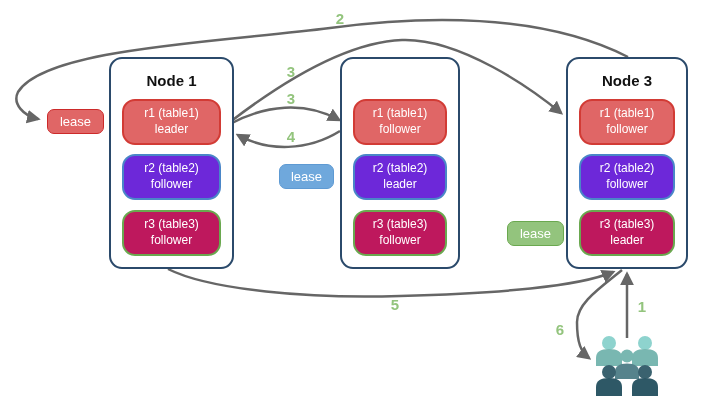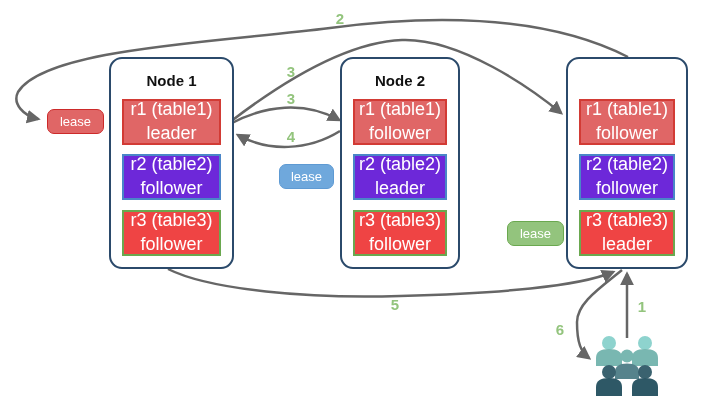--- a/index.html
+++ b/index.html
@@ -5,26 +5,26 @@
   * { margin:0; padding:0; box-sizing:border-box; }
   html,body { background:#ffffff; }
   body { font-family:"Liberation Sans", sans-serif; }
   .canvas { position:relative; width:704px; height:405px; background:#fff; overflow:hidden; }
   .arrows { position:absolute; left:0; top:0; width:704px; height:405px; }
 
   .node { position:absolute; top:57px; height:212px; background:#fff;
           border:2px solid #2b4a6b; border-radius:13px; }
   .node-title { text-align:center; font-weight:bold; font-size:15px; color:#111; padding-top:13px; }
 
-  .replica { position:absolute; left:11px; right:11px; height:46px; border-radius:0;
-             color:#fff; font-size:18px; text-align:center; line-height:1.32;
+  .replica { position:absolute; left:11px; right:11px; height:46px; border-radius:13px;
+             color:#fff; font-size:12px; text-align:center; line-height:1.32;
              display:flex; flex-direction:column; justify-content:center; border:2px solid; }
   .replica.red   { background:#e06666; border-color:#d23b35; }
   .replica.blue  { background:#6d28d9; border-color:#4a86c8; }
-  .replica.green { background:#ef4444; border-color:#6aa84f; }
+  .replica.green { background:#be185d; border-color:#6aa84f; }
   .r1 { top:40px; } .r2 { top:95px; } .r3 { top:151px; }
 
   .lease { position:absolute; height:25px; border-radius:7px; color:#fff; font-size:13px;
            display:flex; align-items:center; justify-content:center; border:1.5px solid; }
   .lease.red   { background:#e06666; border-color:#cc2a2a; left:47px;  top:109px; width:57px; }
   .lease.blue  { background:#6fa8dc; border-color:#5e9ad3; left:279px; top:164px; width:55px; }
   .lease.green { background:#93c47d; border-color:#6aa84f; left:507px; top:221px; width:57px; }
 
   .step { position:absolute; transform:translate(-50%,-50%); font-weight:bold;
           font-size:15px; color:#93c47d; }
@@ -61,36 +61,36 @@
       <div>r2 (table2)</div>
       <div>follower</div>
     </div>
     <div class="replica green r3">
       <div>r3 (table3)</div>
       <div>follower</div>
     </div>
   </div>
 
   <div class="node" style="left:340px; width:120px;">
-    <div class="node-title">Node 2</div>
     <div class="replica red r1">
       <div>r1 (table1)</div>
       <div>follower</div>
     </div>
     <div class="replica blue r2">
       <div>r2 (table2)</div>
       <div>leader</div>
     </div>
     <div class="replica green r3">
       <div>r3 (table3)</div>
       <div>follower</div>
     </div>
   </div>
 
   <div class="node" style="left:566px; width:122px;">
+    <div class="node-title">Node 3</div>
     <div class="replica red r1">
       <div>r1 (table1)</div>
       <div>follower</div>
     </div>
     <div class="replica blue r2">
       <div>r2 (table2)</div>
       <div>follower</div>
     </div>
     <div class="replica green r3">
       <div>r3 (table3)</div>

